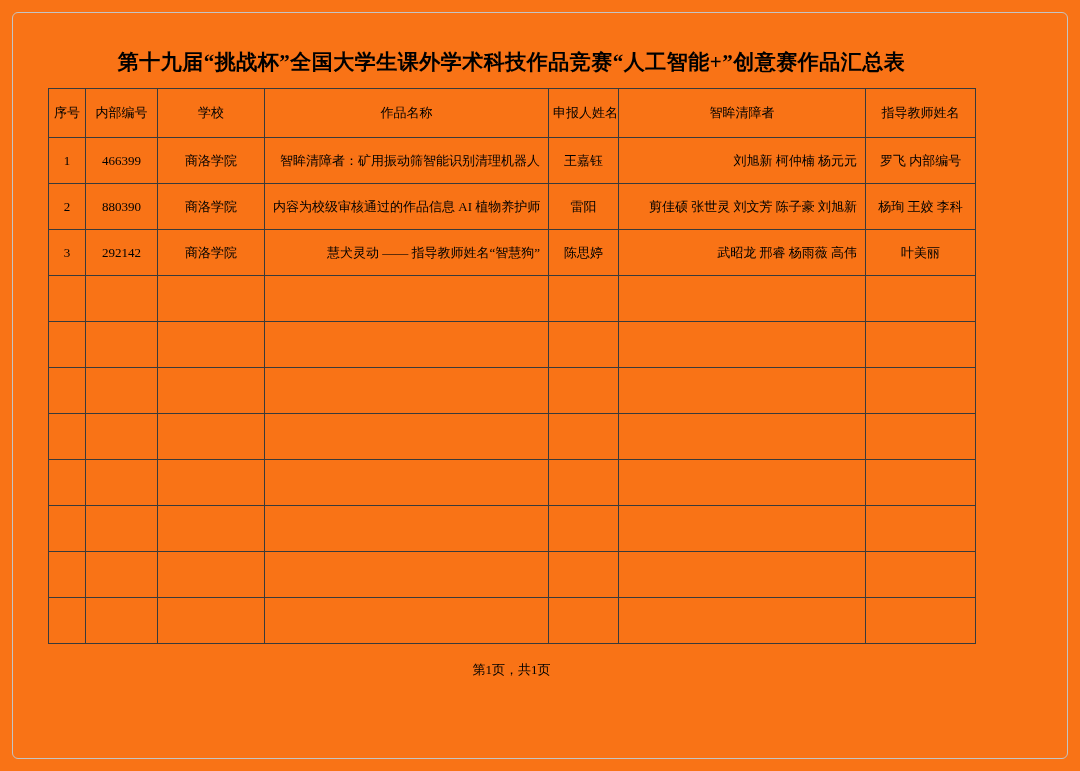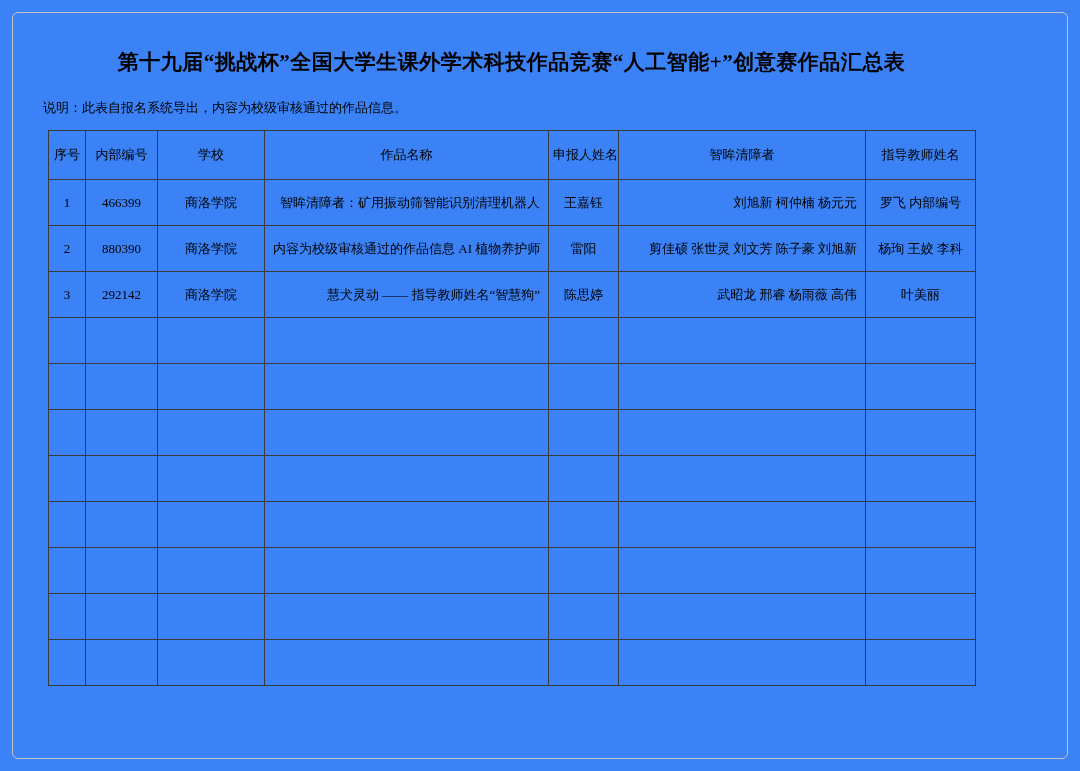--- a/index.html
+++ b/index.html
@@ -8,21 +8,21 @@
     background: #ffffff;
     width: 1080px;
     height: 771px;
     font-family: "Liberation Serif", "DejaVu Serif", serif;
     color: #000;
   }
   .page {
     position: relative;
     width: 1080px;
     height: 771px;
-    background: #3b82f6;
+    background: #f97316;
     overflow: hidden;
   }
   .frame {
     position: absolute;
     inset: 12px;
     border: 1px solid #c4c4c4;
     border-radius: 6px;
     pointer-events: none;
   }
   .content {
@@ -74,21 +74,20 @@
 </style>
 </head>
 <body>
 
 <div class="page">
   <div class="frame"></div>
 
   <div class="content">
     <h1 class="doc-title">第十九届“挑战杯”全国大学生课外学术科技作品竞赛“人工智能+”创意赛作品汇总表</h1>
 
-    <div class="doc-note">说明：此表自报名系统导出，内容为校级审核通过的作品信息。</div>
 
     <table class="summary">
       <colgroup>
         <col style="width:37px">
         <col style="width:72px">
         <col style="width:107px">
         <col style="width:284px">
         <col style="width:70px">
         <col style="width:247px">
         <col style="width:110px">
@@ -200,14 +199,15 @@
             <td>&nbsp;</td>
             <td>&nbsp;</td>
             <td>&nbsp;</td>
             <td>&nbsp;</td>
             <td>&nbsp;</td>
             <td>&nbsp;</td>
           </tr>
         </tbody>
     </table>
 
+    <div class="doc-footer">第1页，共1页</div>
   </div>
 </div>
 
 </body></html>

